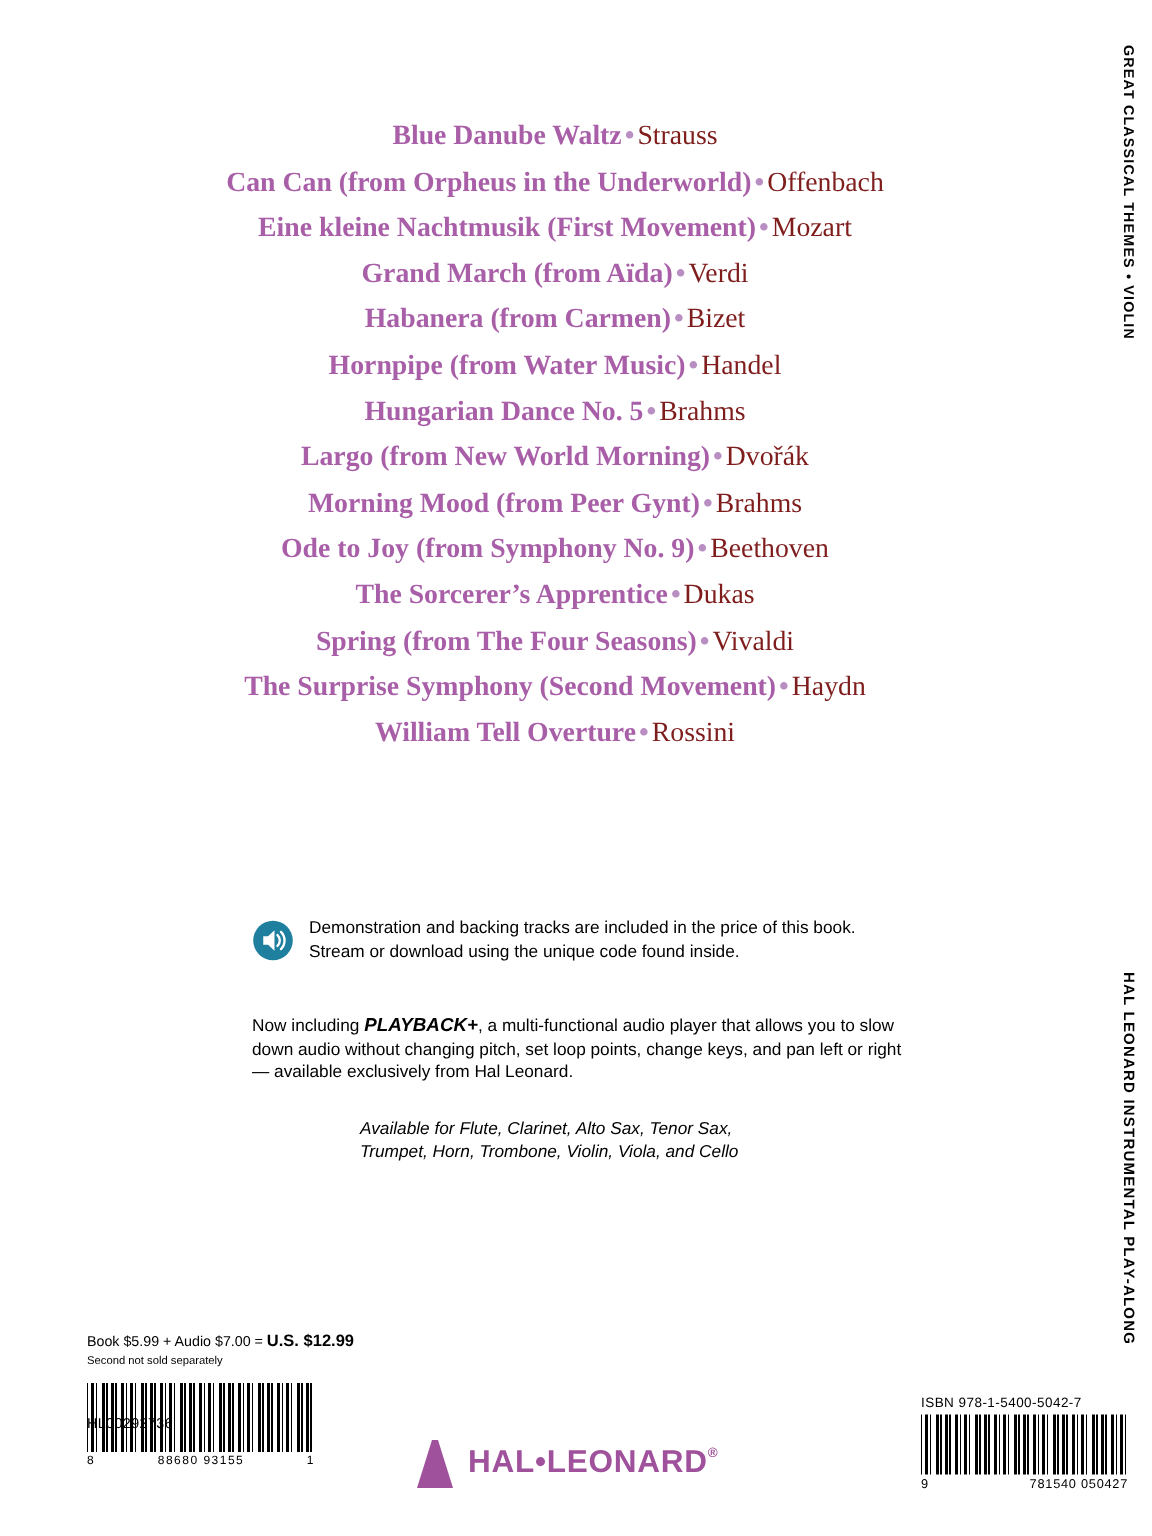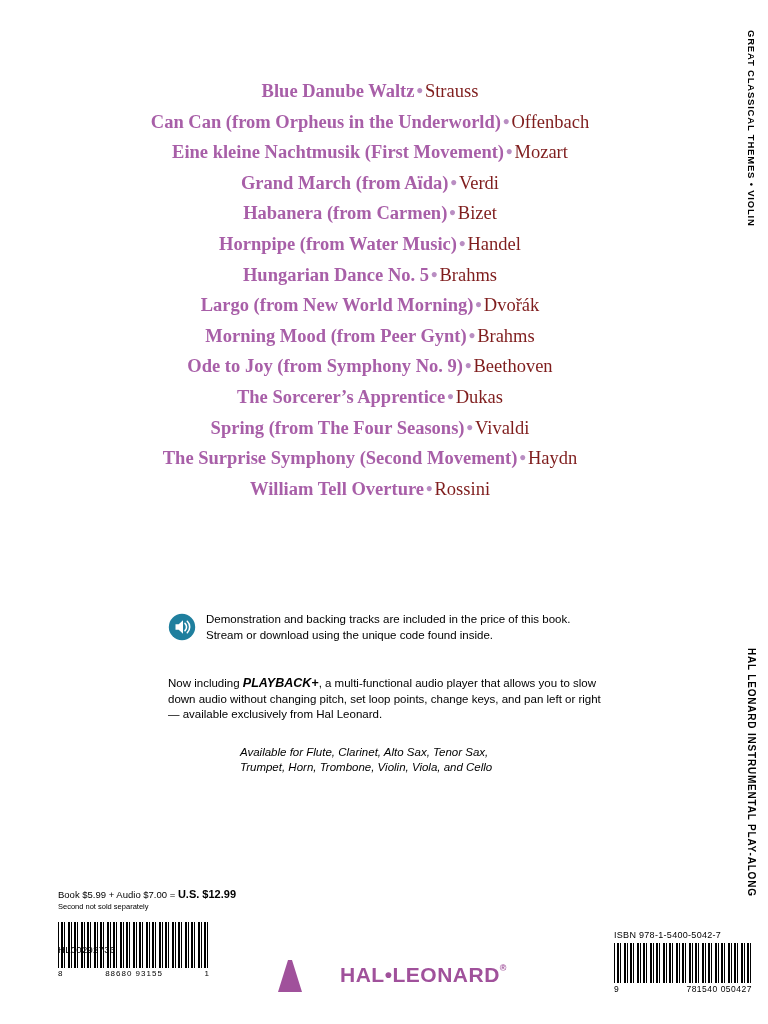--- a/index.html
+++ b/index.html
@@ -201,21 +201,20 @@
   }
 
   
   .hl-logo {
     position: absolute;
     left: 275px;
     top: 958px;
     width: 230px;
     display: flex;
     align-items: center;
-    gap: 28px;
   }
   .hl-mark {
     width: 30px;
     height: 34px;
     flex: 0 0 30px;
     margin-right: 7px;
   }
   .hl-word {
     font-family: "Liberation Sans", sans-serif;
     font-weight: bold;

